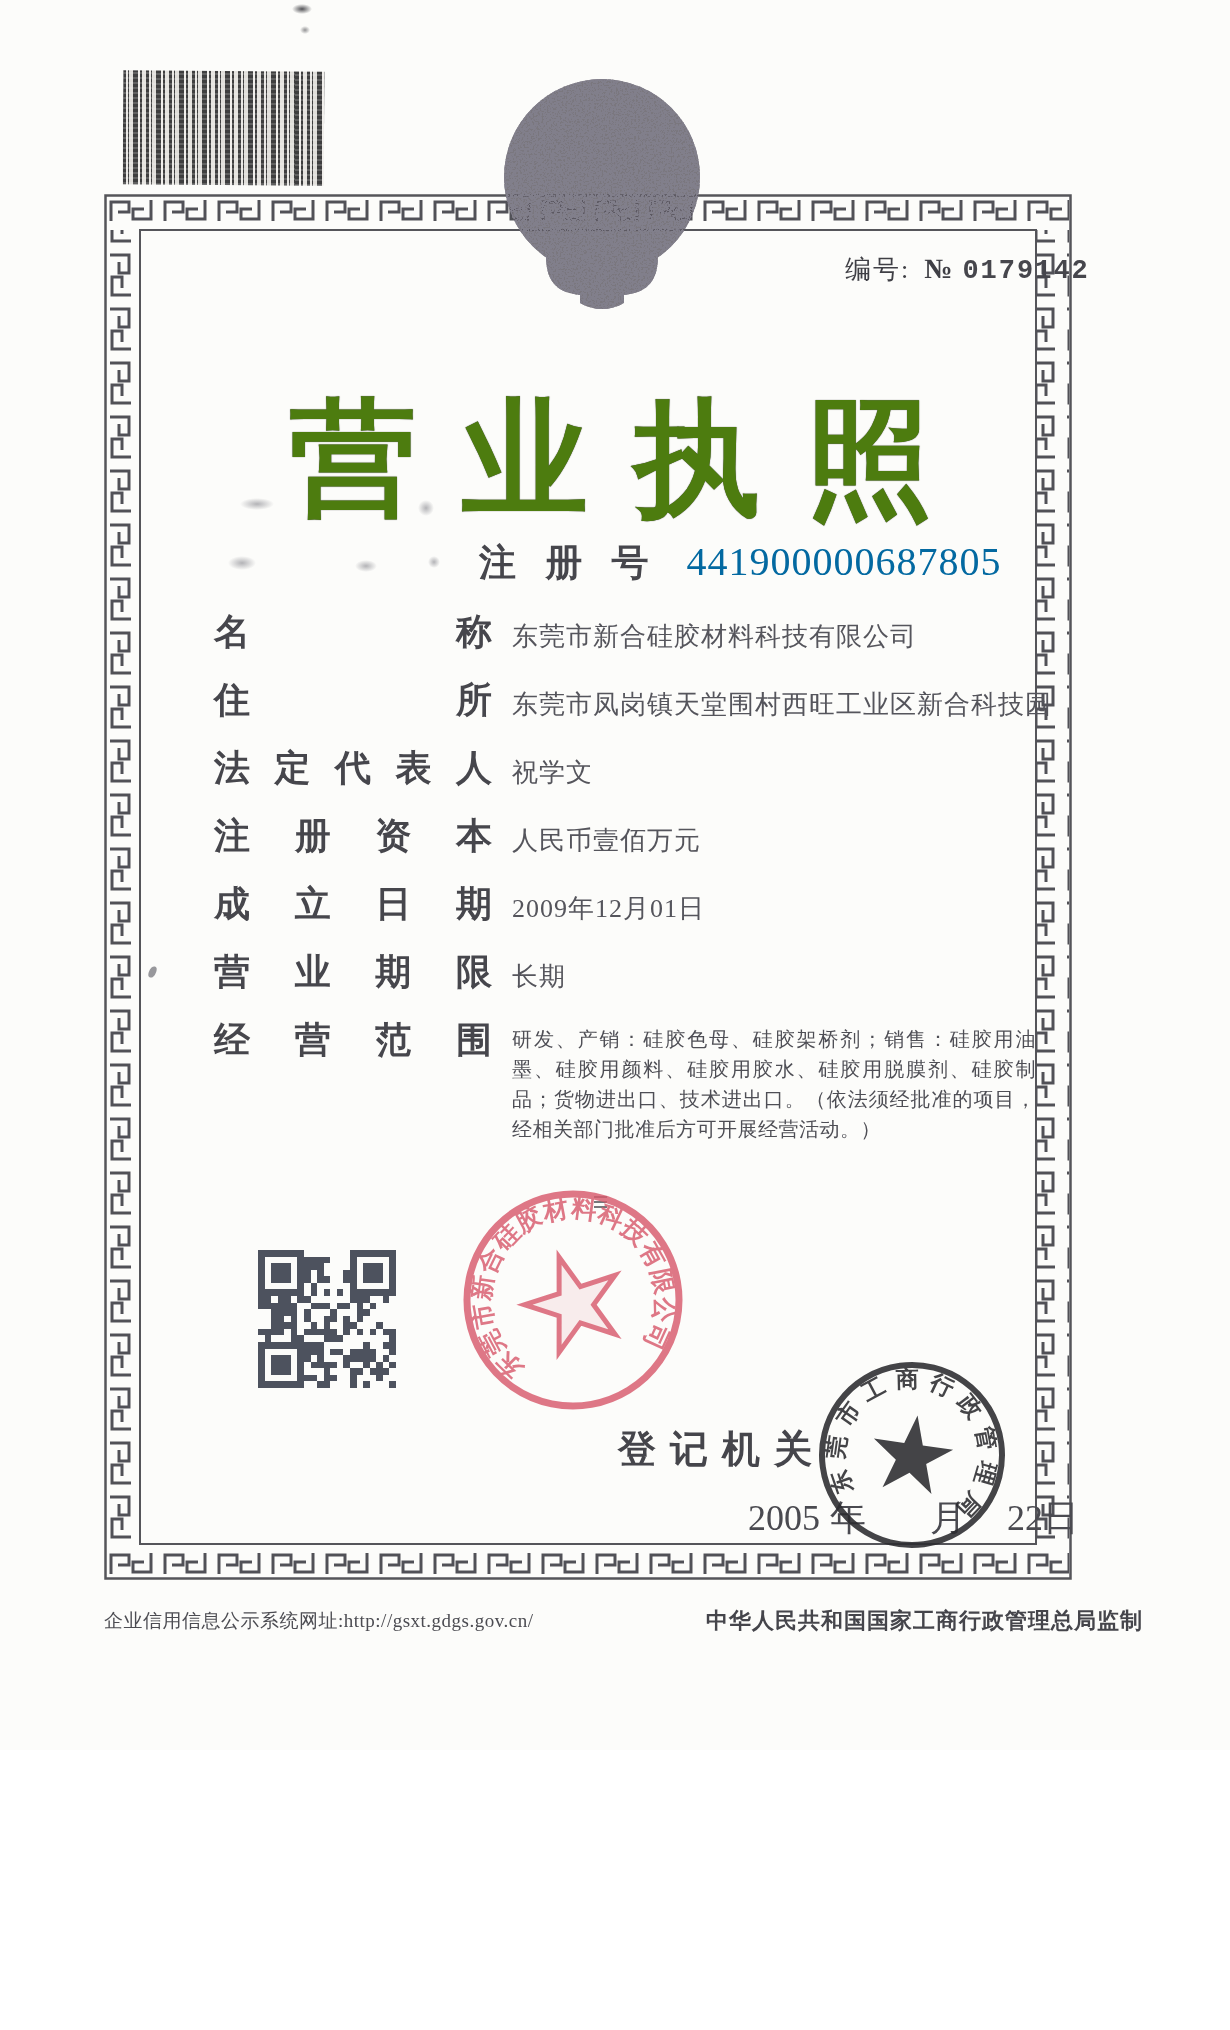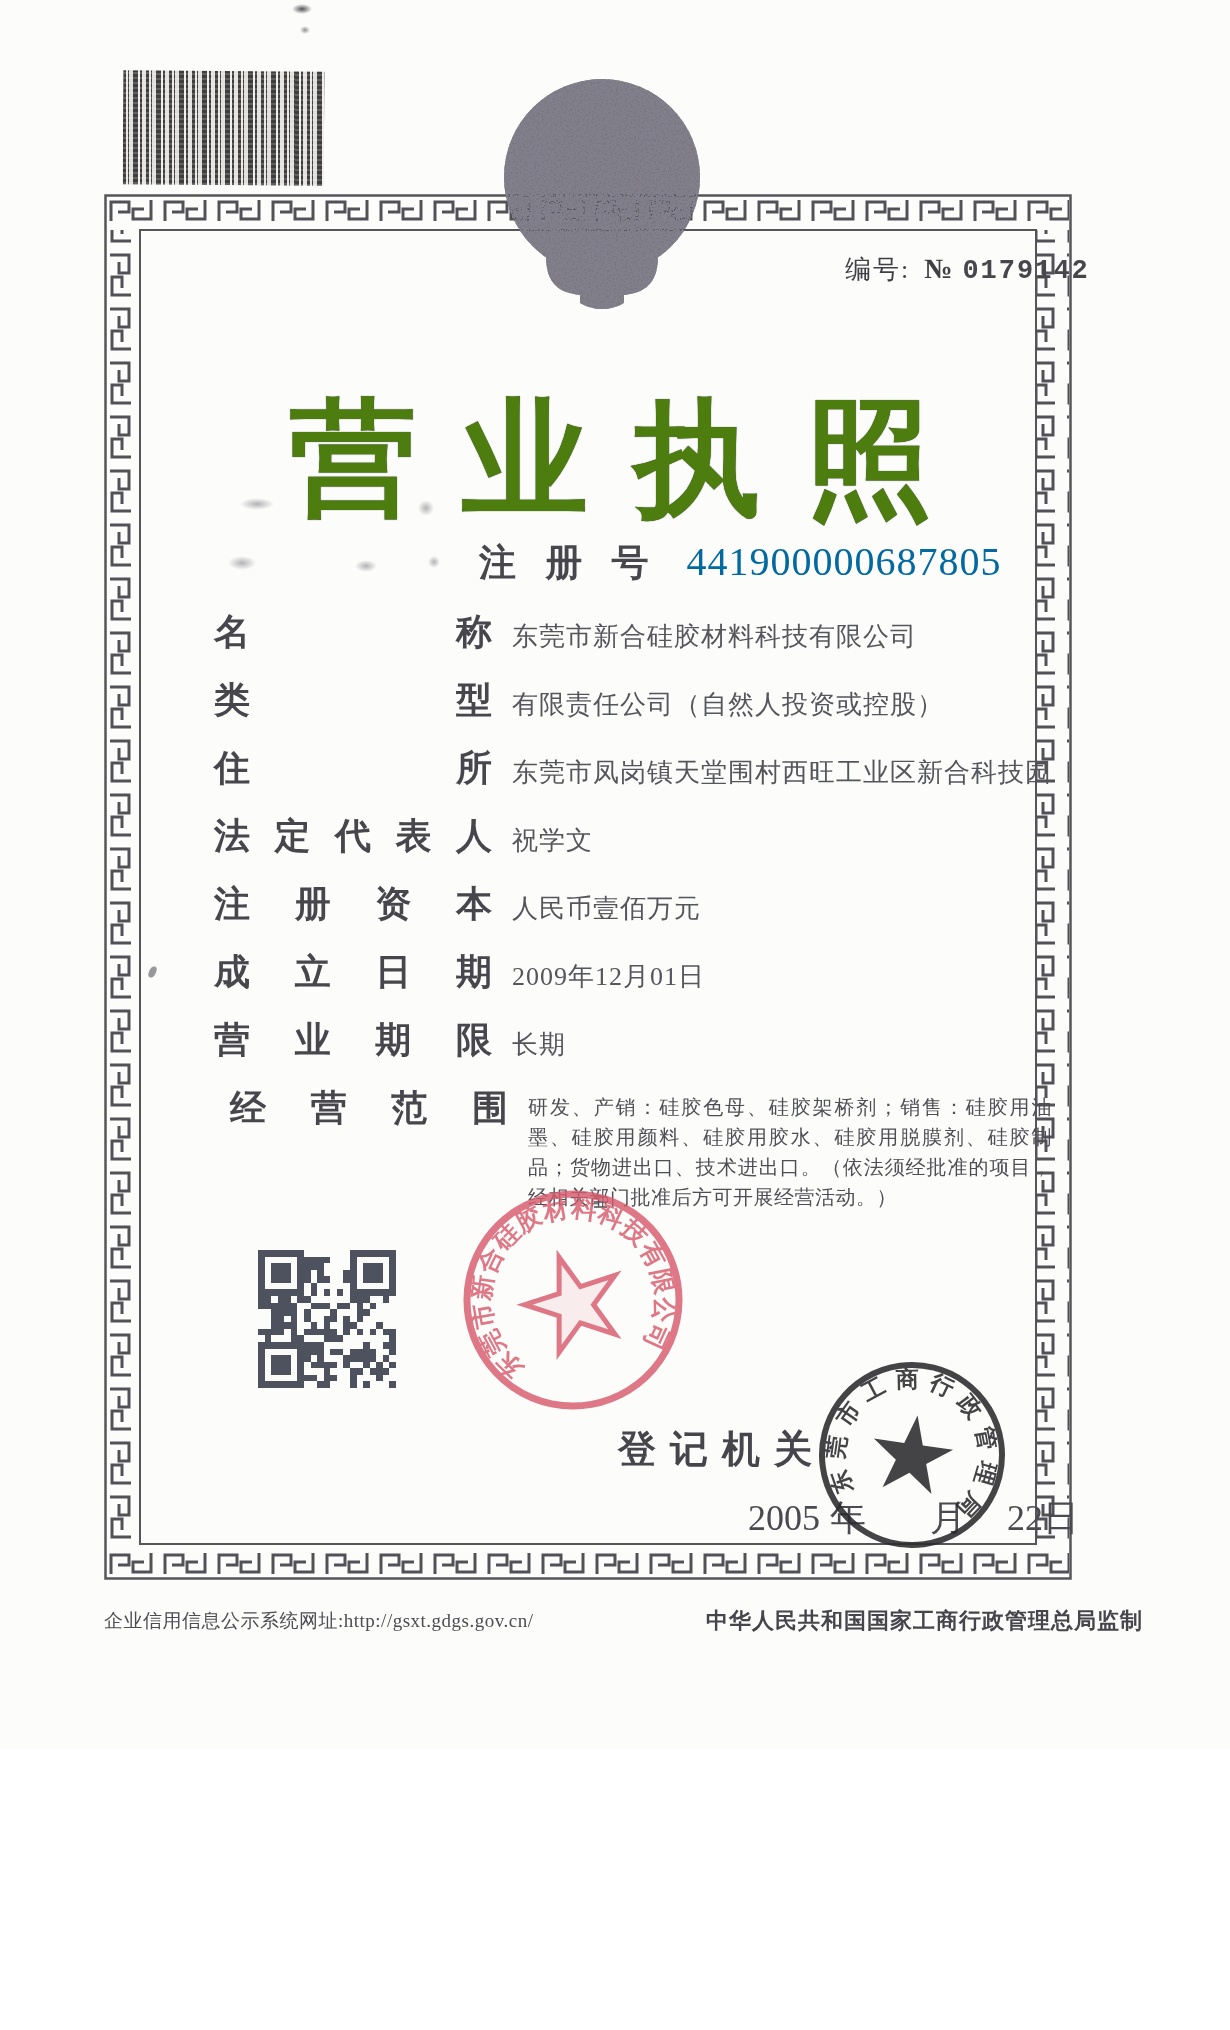--- a/index.html
+++ b/index.html
@@ -28,21 +28,21 @@
   .regline{left:479px;top:538px;display:flex;align-items:baseline;white-space:nowrap;}
   .regline .rlabel{font-size:37px;letter-spacing:10px;font-weight:600;color:#46464c;}
   .regline .rnum{font-size:40px;letter-spacing:1px;margin-left:28px;color:#0369a1;}
 
   
   .rows{left:214px;top:612px;display:flex;flex-direction:column;}
   .row{height:68px;display:flex;align-items:flex-start;}
   .flabel{width:278px;font-size:36px;font-weight:700;line-height:1.15;color:#46464c;
           text-align:justify;text-align-last:justify;text-justify:inter-character;}
   .fvalue{margin-left:20px;padding-top:7px;font-size:26px;color:#55555c;white-space:nowrap;letter-spacing:1px;}
-  .scope-row{height:auto;justify-content:flex-end;}
+  .scope-row{height:auto;}
   .scope-row .fvalue{white-space:normal;width:524px;font-size:20px;line-height:30px;padding-top:4px;
                      letter-spacing:.5px;text-align:justify;color:#4e4e55;}
 
   
   .registrar{left:618px;top:1424px;font-size:38px;font-weight:600;letter-spacing:14px;color:#45454b;white-space:nowrap;font-family:Liberation Mono, monospace;}
   .dateline{left:748px;top:1494px;font-size:36px;color:#4a4a50;white-space:nowrap;}
   .dateline .u{margin-left:10px;}
   .dateline .m-unit{margin-left:64px;}
   .dateline .day{margin-left:41px;}
 
@@ -127,24 +127,20 @@
     <span class="rlabel">注 册 号</span>
     <span class="rnum">441900000687805</span>
   </div>
 
   <div class="abs rows">
     <div class="row">
       <div class="flabel">名称</div>
       <div class="fvalue">东莞市新合硅胶材料科技有限公司</div>
     </div>
 
-    <div class="row">
-      <div class="flabel">类型</div>
-      <div class="fvalue">有限责任公司（自然人投资或控股）</div>
-    </div>
 
     <div class="row">
       <div class="flabel">住所</div>
       <div class="fvalue">东莞市凤岗镇天堂围村西旺工业区新合科技园</div>
     </div>
 
     <div class="row">
       <div class="flabel">法定代表人</div>
       <div class="fvalue">祝学文</div>
     </div>

